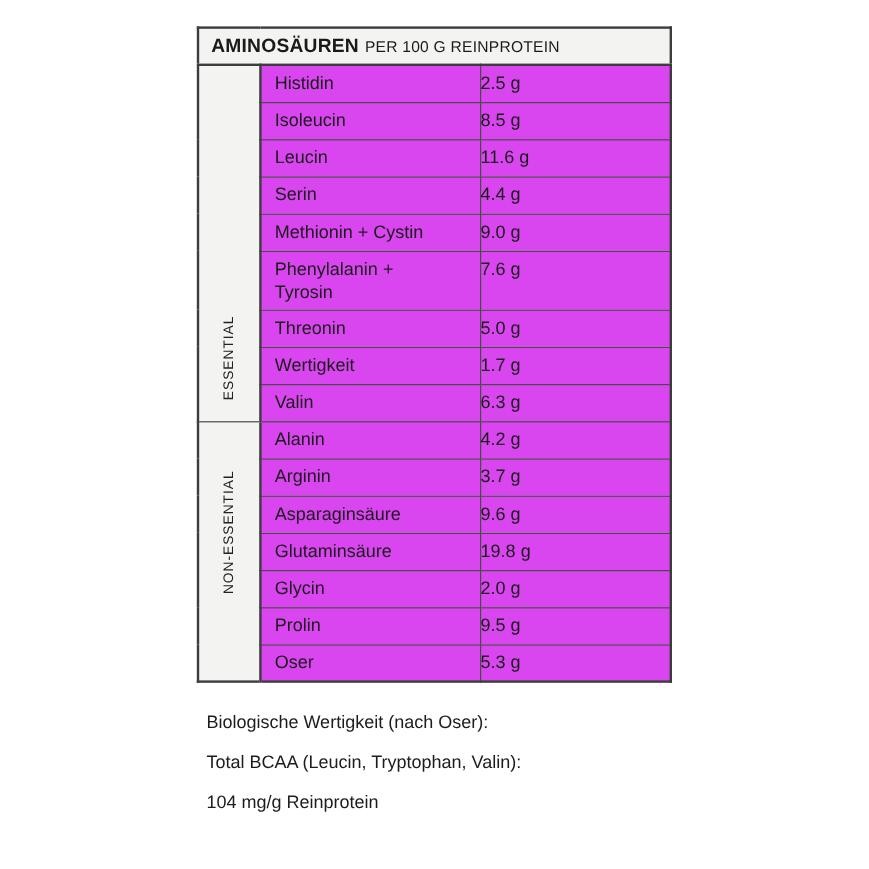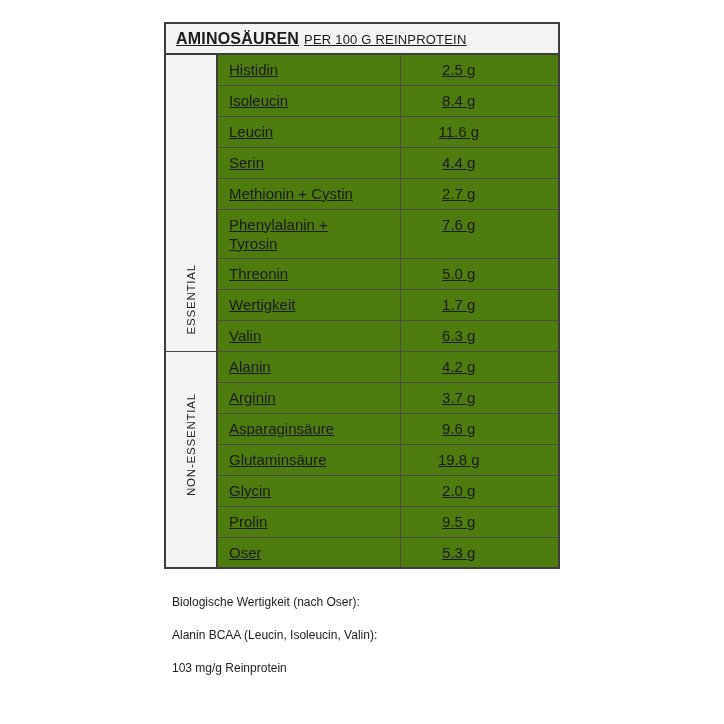--- a/index.html
+++ b/index.html
@@ -16,21 +16,21 @@
     left: 164px; top: 22px;
     width: 394px;
     border-collapse: collapse;
     table-layout: fixed;
     border: 2px solid #3d3d3d;
   }
   .amino-table col.c-label { width: 52px; }
   .amino-table col.c-name  { width: 183px; }
   .amino-table col.c-value { width: 159px; }
 
-  .amino-table td { border: 1px solid #4a4a4a; text-decoration: underline; }
+  .amino-table td { border: 1px solid #4a4a4a; }
 
   td.header-cell {
     height: 31px;
     background: #f3f3f1;
     border-bottom: 2px solid #3d3d3d;
     padding-left: 10px;
     vertical-align: middle;
     white-space: nowrap;
   }
   .header-title { font-weight: bold; font-size: 16px; letter-spacing: 0.2px; }
@@ -53,36 +53,36 @@
   td.label-cell.v-bottom { vertical-align: bottom; padding-bottom: 12px; }
   td.label-cell.v-middle { vertical-align: middle; padding-bottom: 26px; }
 
   td.name-cell, td.value-cell {
     height: 31px;
     vertical-align: top;
     font-size: 15px;
     line-height: 19px;
     padding-top: 5px;
     padding-bottom: 5px;
-    background: #4d7c0f;
+    background: #d946ef;
   }
   td.name-cell {
     padding-left: 11px;
     padding-right: 8px;
     white-space: pre-line;
   }
   td.value-cell {
-    text-align: center;
+    text-align: left;
     padding-right: 41px;
   }
 
   .footer-notes {
     position: absolute;
     left: 172px; top: 586px;
-    font-size: 12px;
+    font-size: 15px;
     line-height: 33px;
     color: #1c1c1c;
   }
 </style>
 </head>
 <body>
 
 <div class="page">
 
   <table class="amino-table">
@@ -98,33 +98,33 @@
         </td>
       </tr>
 
     <tr>
           <td class="label-cell v-bottom" rowspan="9"><span class="vtext">ESSENTIAL</span></td>
           <td class="name-cell">Histidin</td>
           <td class="value-cell">2.5 g</td>
         </tr>
         <tr>
           <td class="name-cell">Isoleucin</td>
-          <td class="value-cell">8.4 g</td>
+          <td class="value-cell">8.5 g</td>
         </tr>
         <tr>
           <td class="name-cell">Leucin</td>
           <td class="value-cell">11.6 g</td>
         </tr>
         <tr>
           <td class="name-cell">Serin</td>
           <td class="value-cell">4.4 g</td>
         </tr>
         <tr>
           <td class="name-cell">Methionin + Cystin</td>
-          <td class="value-cell">2.7 g</td>
+          <td class="value-cell">9.0 g</td>
         </tr>
         <tr>
           <td class="name-cell">Phenylalanin +
 Tyrosin</td>
           <td class="value-cell">7.6 g</td>
         </tr>
         <tr>
           <td class="name-cell">Threonin</td>
           <td class="value-cell">5.0 g</td>
         </tr>
@@ -164,17 +164,17 @@
         <tr>
           <td class="name-cell">Oser</td>
           <td class="value-cell">5.3 g</td>
         </tr>
       </tbody>
   </table>
 
   <div class="footer-notes">
 
   <div>Biologische Wertigkeit (nach Oser):</div>
-      <div>Alanin BCAA (Leucin, Isoleucin, Valin):</div>
-      <div>103 mg/g Reinprotein</div>
+      <div>Total BCAA (Leucin, Tryptophan, Valin):</div>
+      <div>104 mg/g Reinprotein</div>
     </div>
 
 </div>
 
 </body></html>

